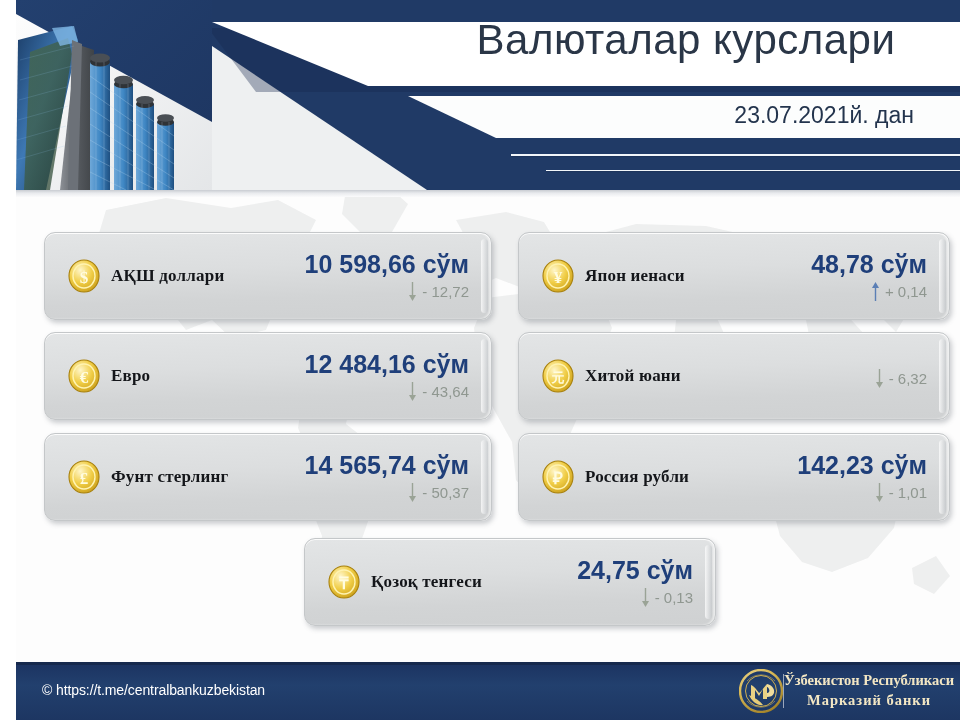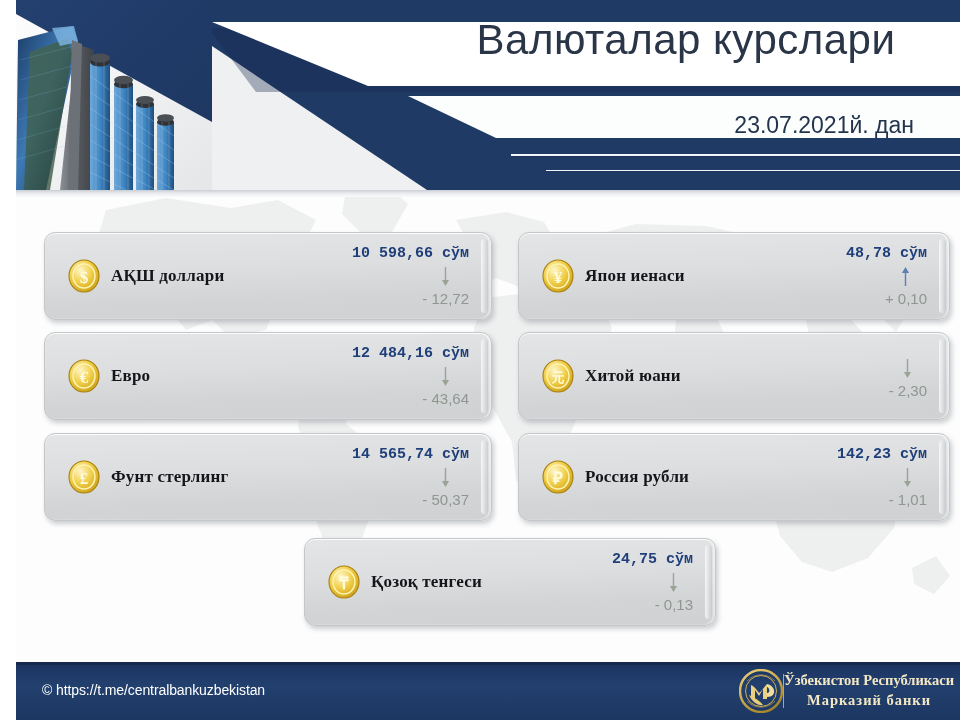--- a/index.html
+++ b/index.html
@@ -72,21 +72,21 @@
     font-weight: 400;
     color: #2a3647;
     letter-spacing: 0.5px;
     white-space: nowrap;
     z-index: 8;
   }
 
   .header-date {
     position: absolute;
     right: 62px;
-    top: 112px;
+    top: 102px;
     font-family: "Liberation Sans", sans-serif;
     font-size: 23px;
     color: #23344d;
     white-space: nowrap;
     z-index: 8;
   }
 
   .hline {
     position: absolute;
     background: #f2f6fa;
@@ -163,39 +163,38 @@
   .val-wrap {
     margin-left: auto;
     text-align: right;
     padding-right: 14px;
     display: flex;
     flex-direction: column;
     align-items: flex-end;
   }
 
   .cur-value {
-    font-family: Liberation Mono, monospace;
+    font-family: Liberation Sans, sans-serif;
     font-weight: bold;
-    font-size: 15px;
+    font-size: 25px;
     color: #1f3f7a;
     white-space: nowrap;
     line-height: 1.05;
   }
 
   .cur-delta {
     margin-top: 5px;
     font-family: "Liberation Sans", sans-serif;
     font-size: 15px;
     color: #8f9790;
     white-space: nowrap;
     display: flex;
     align-items: center;
     gap: 5px;
     line-height: 1;
-    flex-direction: column;
   }
   .arrow { display:inline-block; width: 9px; height: 19px; }
 
   
   .footer {
     position: absolute;
     left: 0; top: 662px;
     width: 960px; height: 58px;
     background: linear-gradient(180deg,#1b3260 0%,#22406e 40%,#1d3662 100%);
     z-index: 10;
@@ -430,21 +429,21 @@
         <text x="17" y="25" font-family="'Liberation Serif',serif" font-size="17" font-weight="bold" fill="#fffce0" text-anchor="middle">¥</text>
       </svg>
       <span class="cur-name">Япон иенаси</span>
       <span class="val-wrap">
         <span class="cur-value">48,78 сўм</span>
         <span class="cur-delta">
           <svg class="arrow" viewBox="0 0 9 19">
             <line x1="4.5" y1="19" x2="4.5" y2="4" stroke="#5b7fb5" stroke-width="1.4"></line>
             <polygon points="4.5,0 1,6 8,6" fill="#5b7fb5"></polygon>
           </svg>
-          <span>+ 0,10</span>
+          <span>+ 0,14</span>
         </span>
       </span>
     </div>
 
     <div class="card card-left row-2">
       <svg class="coin" viewBox="0 0 34 36">
         <ellipse cx="17" cy="18" rx="15" ry="16" fill="url(#cg1)" stroke="#a8810d" stroke-width="1.1"></ellipse>
         <ellipse cx="17" cy="18" rx="11" ry="12" fill="none" stroke="#fff3b0" stroke-width="1.4"></ellipse>
         <text x="17" y="25" font-family="'Liberation Serif',serif" font-size="17" font-weight="bold" fill="#fffce0" text-anchor="middle">€</text>
       </svg>
@@ -467,21 +466,21 @@
         <ellipse cx="17" cy="18" rx="11" ry="12" fill="none" stroke="#fff3b0" stroke-width="1.4"></ellipse>
         <text x="17" y="24" font-family="'Liberation Serif',serif" font-size="13" font-weight="bold" fill="#fffce0" text-anchor="middle">元</text>
       </svg>
       <span class="cur-name">Хитой юани</span>
       <span class="val-wrap">
         <span class="cur-delta">
           <svg class="arrow" viewBox="0 0 9 19">
             <line x1="4.5" y1="0" x2="4.5" y2="15" stroke="#9aa396" stroke-width="1.4"></line>
             <polygon points="4.5,19 1,13 8,13" fill="#9aa396"></polygon>
           </svg>
-          <span>-  2,30</span>
+          <span>-  6,32</span>
         </span>
       </span>
     </div>
 
     <div class="card card-left row-3">
       <svg class="coin" viewBox="0 0 34 36">
         <ellipse cx="17" cy="18" rx="15" ry="16" fill="url(#cg1)" stroke="#a8810d" stroke-width="1.1"></ellipse>
         <ellipse cx="17" cy="18" rx="11" ry="12" fill="none" stroke="#fff3b0" stroke-width="1.4"></ellipse>
         <text x="17" y="25" font-family="'Liberation Serif',serif" font-size="17" font-weight="bold" fill="#fffce0" text-anchor="middle">£</text>
       </svg>

